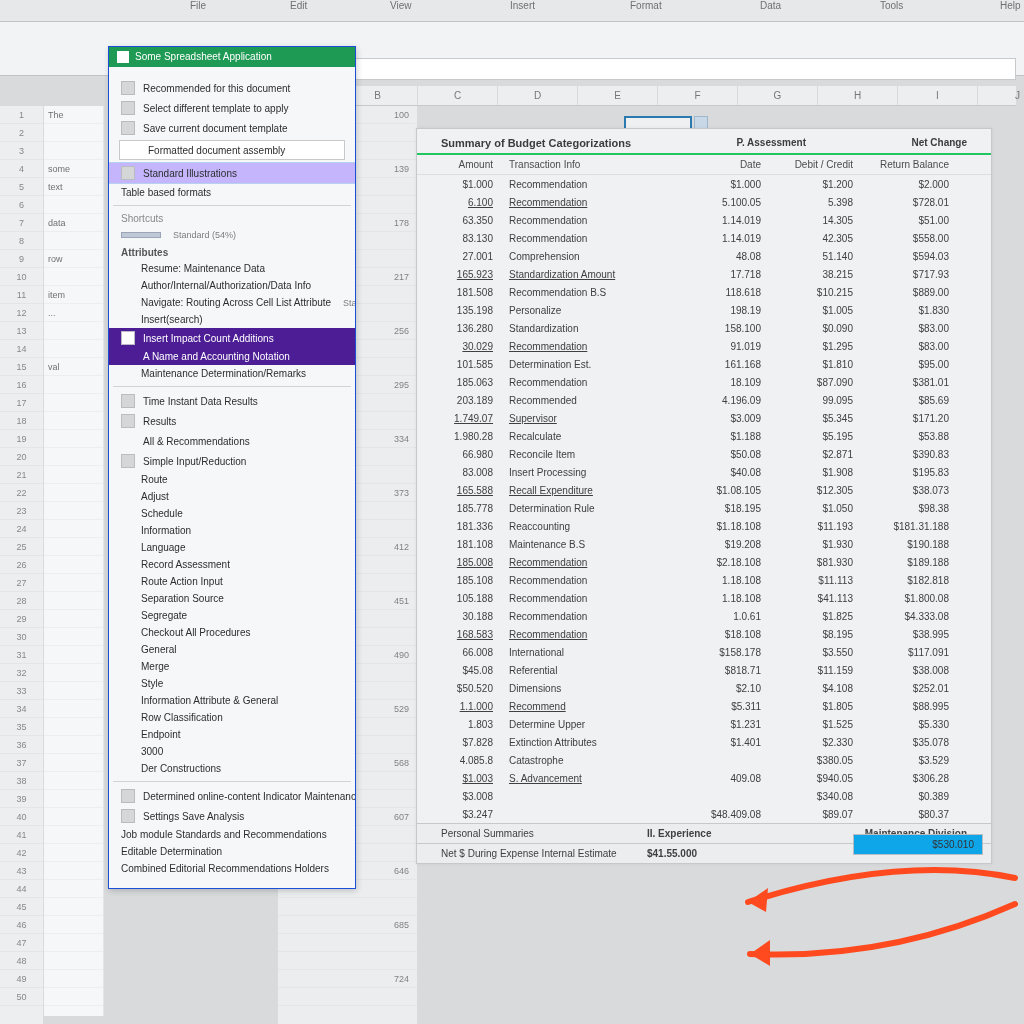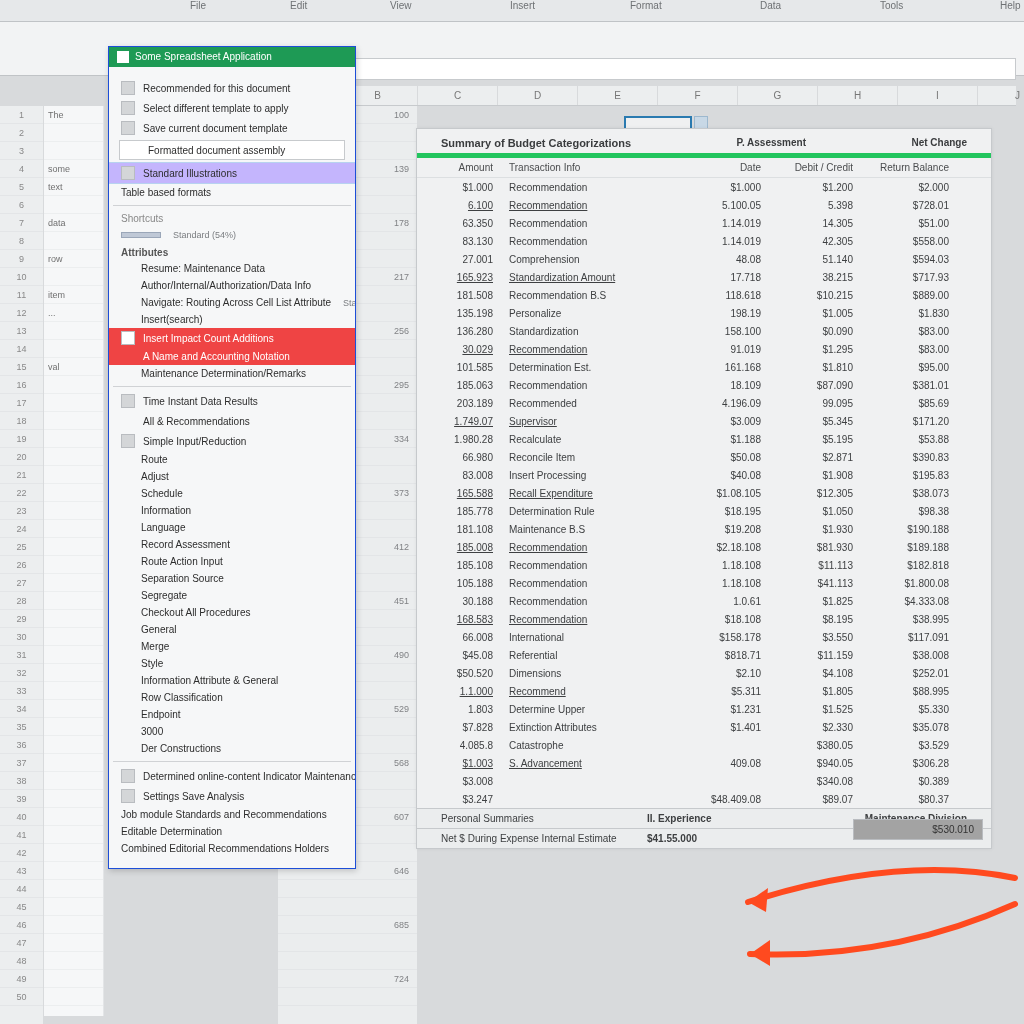--- a/index.html
+++ b/index.html
@@ -20,46 +20,46 @@
   .bg-colA div { height: 18px; border-bottom: 1px solid #eceeef; font-size: 9px; color: #707070; padding-left: 4px; line-height: 18px; }
 
   
   .panel { position: absolute; top: 46px; left: 108px; width: 248px; background: #f6f7f8; border: 1px solid #1d4ed8; box-shadow: 1px 2px 6px rgba(0,0,0,0.18); }
   .panel-header { background: #1e9a55; color: #fff; height: 20px; line-height: 20px; padding: 0 8px; font-size: 10px; display: flex; align-items: center; gap: 6px; white-space: nowrap; overflow: hidden; }
   .panel-header .app-icon { width: 12px; height: 12px; background: #fff; display: inline-block; }
   .panel-body { padding: 11px 0; }
   .panel-item { display: flex; align-items: center; gap: 8px; padding: 3px 12px; font-size: 10px; color: #2d2d2d; white-space: nowrap; overflow: hidden; cursor: default; }
   .panel-item .ico { width: 14px; height: 14px; background: #d4d6d8; border: 1px solid #b9bcc0; flex-shrink: 0; }
   .panel-item.hl-light { background: #c4b5fd; border-top: 1px solid #b7d2f0; border-bottom: 1px solid #b7d2f0; }
-  .panel-item.hl-blue { background: #ef4444; color: #fff; }
+  .panel-item.hl-blue { background: #4c1d95; color: #fff; }
   .panel-sep { height: 1px; background: #d0d2d5; margin: 4px 4px; }
   .panel-section { padding: 4px 12px 2px; font-size: 10px; color: #555; font-weight: 600; }
   .panel-sub { padding-left: 32px; }
   .panel-item .slider { width: 40px; height: 6px; background: #bfc8d6; border: 1px solid #9aa6b8; display: inline-block; }
   .panel-item.input-row { background: #fff; border: 1px solid #c7cacd; margin: 2px 10px; padding: 2px 6px; }
   .panel-item small { color: #7a7d80; font-size: 9px; margin-left: 4px; }
 
   
   .table-wrap { position: absolute; top: 128px; left: 416px; width: 576px; background: #f0f1f2; border: 1px solid #c6c9cc; box-shadow: 0 0 4px rgba(0,0,0,0.06); }
-  .table-title { padding: 8px 24px 4px; font-size: 11px; font-weight: 600; color: #3a3c3e; display: flex; justify-content: space-between; border-bottom: 5px solid #22c55e; }
+  .table-title { padding: 8px 24px 4px; font-size: 11px; font-weight: 600; color: #3a3c3e; display: flex; justify-content: space-between; border-bottom: 2px solid #22c55e; }
   .table-title span.r1, .table-title span.r2 { font-size: 10px; font-weight: 600; }
   .thead { display: flex; padding: 4px 24px; font-size: 10px; color: #4a4c4e; border-bottom: 1px solid #dcdfe1; }
   .thead div, .row div { white-space: nowrap; overflow: hidden; text-overflow: clip; }
   .c-num { width: 64px; text-align: right; padding-right: 12px; font-variant-numeric: tabular-nums; }
   .c-desc { width: 176px; padding-left: 4px; }
   .c-v1 { width: 92px; text-align: right; padding-right: 12px; font-variant-numeric: tabular-nums; }
   .c-v2 { width: 92px; text-align: right; padding-right: 12px; font-variant-numeric: tabular-nums; }
   .c-v3 { width: 92px; text-align: right; padding-right: 8px; font-variant-numeric: tabular-nums; }
   .row { display: flex; padding: 1px 24px; font-size: 10px; color: #3e4042; height: 18px; align-items: center; }
   .row.ul .c-desc { text-decoration: underline; }
   .row.ul .c-num { text-decoration: underline; }
   .table-footer { border-top: 1px solid #c6c9cc; padding: 4px 24px; display: flex; font-size: 10px; color: #3e4042; background: #ebedee; }
   .table-footer .lab { flex: 1; }
   .table-footer .val { width: 140px; text-align: right; font-weight: 600; }
-  .sum-box { position: absolute; right: 8px; bottom: 8px; width: 130px; background: #a3a3a3; border: 1px solid #b9bcc0; padding: 4px 8px; font-size: 10px; text-align: right; }
+  .sum-box { position: absolute; right: 8px; bottom: 8px; width: 130px; background: #0ea5e9; border: 1px solid #b9bcc0; padding: 4px 8px; font-size: 10px; text-align: right; }
 
   
   .arrow { position: absolute; pointer-events: none; }
   .arrow svg { overflow: visible; }
 
   
   .bg-mid { position: absolute; top: 106px; left: 278px; width: 140px; bottom: 0; background: #ebedee; border-right: 1px solid #d8dadc; }
   .bg-mid div { height: 18px; border-bottom: 1px solid #e3e5e7; font-size: 9px; color: #808285; text-align: right; padding-right: 8px; line-height: 18px; }
 
   
@@ -322,20 +322,24 @@
     <div class="panel-item panel-sub">
         <span>Maintenance Determination/Remarks</span>
       </div>
     <div class="panel-sep"></div>
 
     <div class="panel-item">
         <span class="ico"></span>
         <span>Time Instant Data Results</span>
       </div>
     <div class="panel-item">
+        <span class="ico"></span>
+        <span>Results</span>
+      </div>
+    <div class="panel-item">
         <span class="ico" style="opacity:0"></span>
         <span>All &amp; Recommendations</span>
       </div>
     <div class="panel-item">
         <span class="ico"></span>
         <span>Simple Input/Reduction</span>
       </div>
 
     <div id="sublist">
         <div class="panel-item panel-sub">
@@ -558,20 +562,27 @@
         <div class="c-v3">$38.073</div>
       </div>
       <div class="row">
         <div class="c-num">185.778</div>
         <div class="c-desc">Determination Rule</div>
         <div class="c-v1">$18.195</div>
         <div class="c-v2">$1.050</div>
         <div class="c-v3">$98.38</div>
       </div>
       <div class="row">
+        <div class="c-num">181.336</div>
+        <div class="c-desc">Reaccounting</div>
+        <div class="c-v1">$1.18.108</div>
+        <div class="c-v2">$11.193</div>
+        <div class="c-v3">$181.31.188</div>
+      </div>
+      <div class="row">
         <div class="c-num">181.108</div>
         <div class="c-desc">Maintenance B.S</div>
         <div class="c-v1">$19.208</div>
         <div class="c-v2">$1.930</div>
         <div class="c-v3">$190.188</div>
       </div>
       <div class="row ul">
         <div class="c-num">185.008</div>
         <div class="c-desc">Recommendation</div>
         <div class="c-v1">$2.18.108</div>

